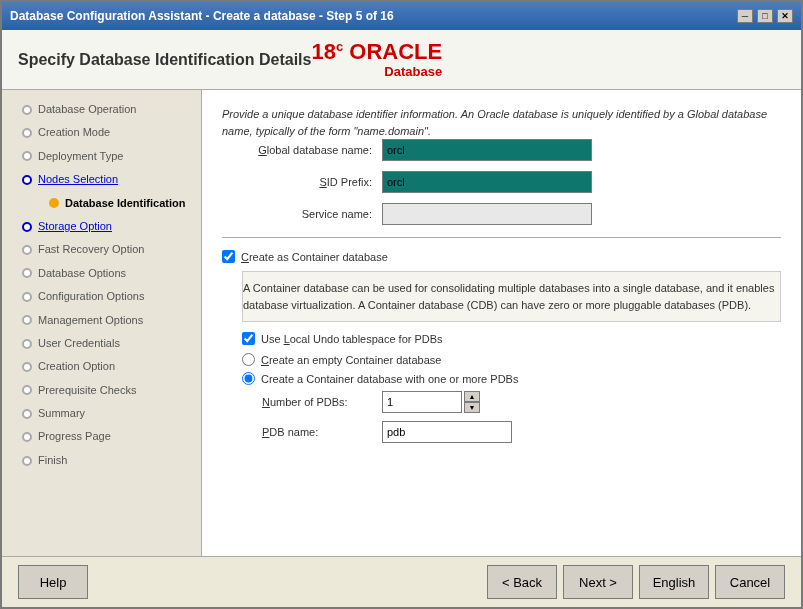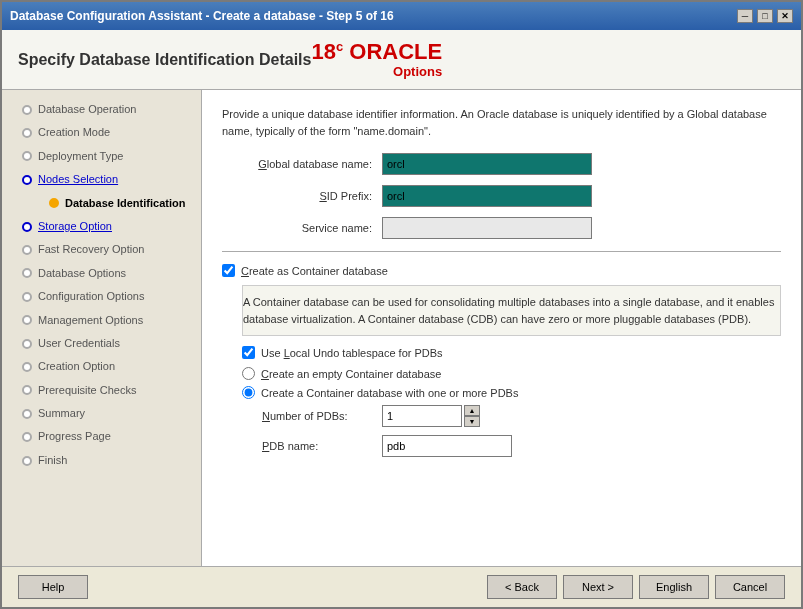--- a/index.html
+++ b/index.html
@@ -125,22 +125,22 @@
     }
     .main-content {
       flex: 1;
       padding: 16px 20px;
       overflow-y: auto;
       background: #fff;
     }
     .description {
       font-size: 11px;
       color: #333;
-      margin-bottom: 14px;
       line-height: 1.5;
+      font-style: italic;
     }
     .form-row {
       display: flex;
       align-items: center;
       margin-bottom: 10px;
     }
     .form-label {
       width: 160px;
       font-size: 11px;
       color: #333;
@@ -241,27 +241,27 @@
     }
     .bottom-bar {
       background: #ece9d8;
       border-top: 1px solid #aaa;
       padding: 8px 16px;
       display: flex;
       align-items: center;
       justify-content: space-between;
     }
     .btn {
-      height: 24px;
+      height: 34px;
       min-width: 70px;
       padding: 0 12px;
       background: #d4d0c8;
       border: 1px solid #7a7a7a;
       cursor: pointer;
-      font-size: 11px;
+      font-size: 13px;
       display: flex;
       align-items: center;
       justify-content: center;
     }
     .btn-group {
       display: flex;
       gap: 6px;
     }
     input[type="checkbox"] {
       width: 13px;
@@ -288,21 +288,21 @@
       <div class="title-btn">─</div>
       <div class="title-btn">□</div>
       <div class="title-btn">✕</div>
     </div>
   </div>
 
   <div class="header-bar">
     <div class="header-title">Specify Database Identification Details</div>
     <div class="oracle-logo">
       <div class="oracle-logo-text"><span>18</span><sup style="font-size:13px;font-weight:bold;color:#cc0000;">c</sup> <span>ORACLE</span></div>
-      <div class="oracle-sub">Options</div>
+      <div class="oracle-sub">Database</div>
     </div>
   </div>
 
   <div class="content-area">
 
     <div class="sidebar">
       <div class="sidebar-item">
         <div class="dot"></div>
         <span>Database Operation</span>
       </div>

